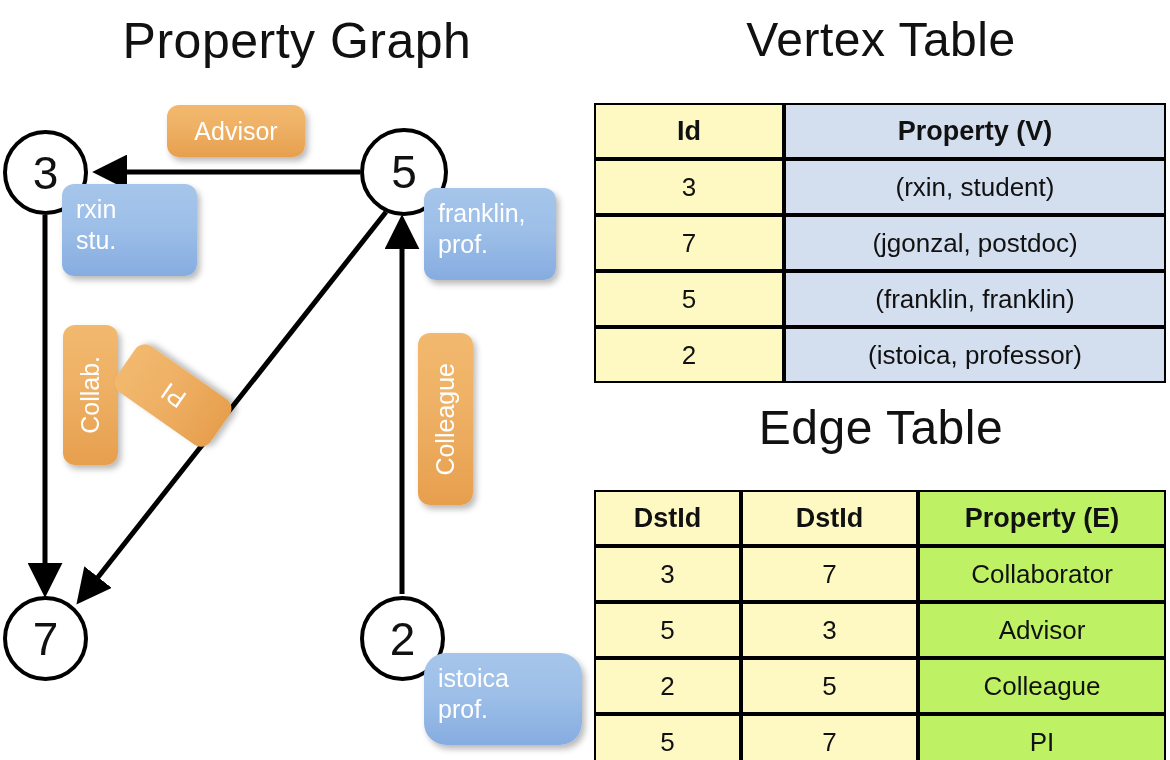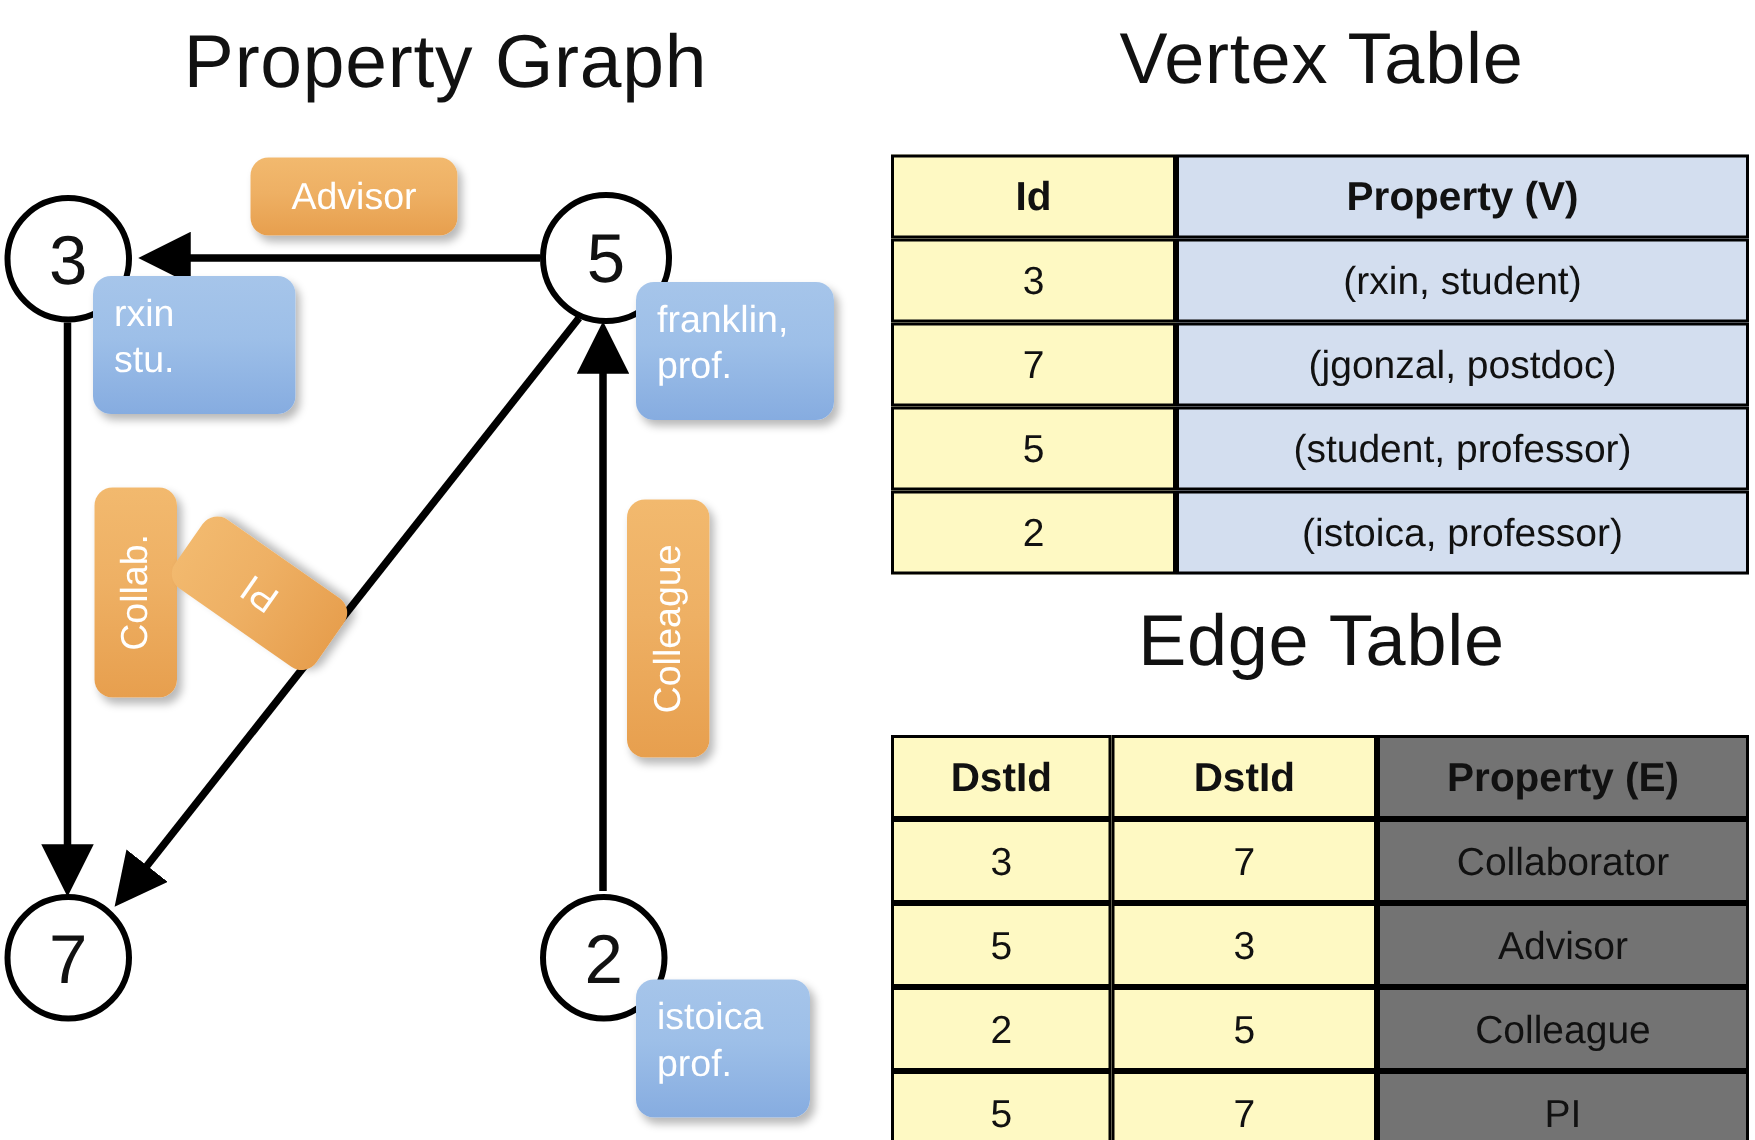--- a/index.html
+++ b/index.html
@@ -127,21 +127,21 @@
     text-align: center;
     padding: 0;
     color: #111111;
     font-family: "Liberation Sans", sans-serif;
   }
   .tbl .hdr {
     font-weight: bold;
     font-size: 27px;
   }
   .cell-blue { background: #d3deef; }
-  .cell-orange { background: #737373; }
+  .cell-orange { background: #bef264; }
   .cell-white { background: #fef9c3; }
 
   #vertex-table { left: 594px; top: 103px; width: 572px; }
   #vertex-table col.c1 { width: 190px; }
   #vertex-table col.c2 { width: 382px; }
   #vertex-table td { height: 52px; }
 
   #edge-table { left: 594px; top: 490px; width: 572px; }
   #edge-table col.e1 { width: 147px; }
   #edge-table col.e2 { width: 177px; }
@@ -195,21 +195,21 @@
     <div>rxin</div>
     <div>stu.</div>
   </div>
 
   <div class="vbox" style="left:424px; top:188px; width:132px; height:92px;">
     <div>franklin,</div>
     <div>prof.</div>
   </div>
 
 
-  <div class="vbox" style="left:424px; top:653px; width:116px; height:92px;">
+  <div class="vbox" style="left:424px; top:653px; width:158px; height:92px;border-radius:22px;">
     <div>istoica</div>
     <div>prof.</div>
   </div>
 
   <div class="ebox" style="left:167px; top:105px; width:138px; height:52px;">
     <span>Advisor</span>
   </div>
 
   <div class="ebox vertical" style="left:63px; top:325px; width:55px; height:140px;">
     <span>Collab.</span>
@@ -237,21 +237,21 @@
     <tr>
       <td class="cell-white">3</td>
       <td class="cell-blue">(rxin, student)</td>
     </tr>
     <tr>
       <td class="cell-white">7</td>
       <td class="cell-blue">(jgonzal, postdoc)</td>
     </tr>
     <tr>
       <td class="cell-white">5</td>
-      <td class="cell-blue">(student, professor)</td>
+      <td class="cell-blue">(franklin, franklin)</td>
     </tr>
     <tr>
       <td class="cell-white">2</td>
       <td class="cell-blue">(istoica, professor)</td>
     </tr>
   </tbody>
 </table>
 
 <table class="tbl" id="edge-table">
   <colgroup>

